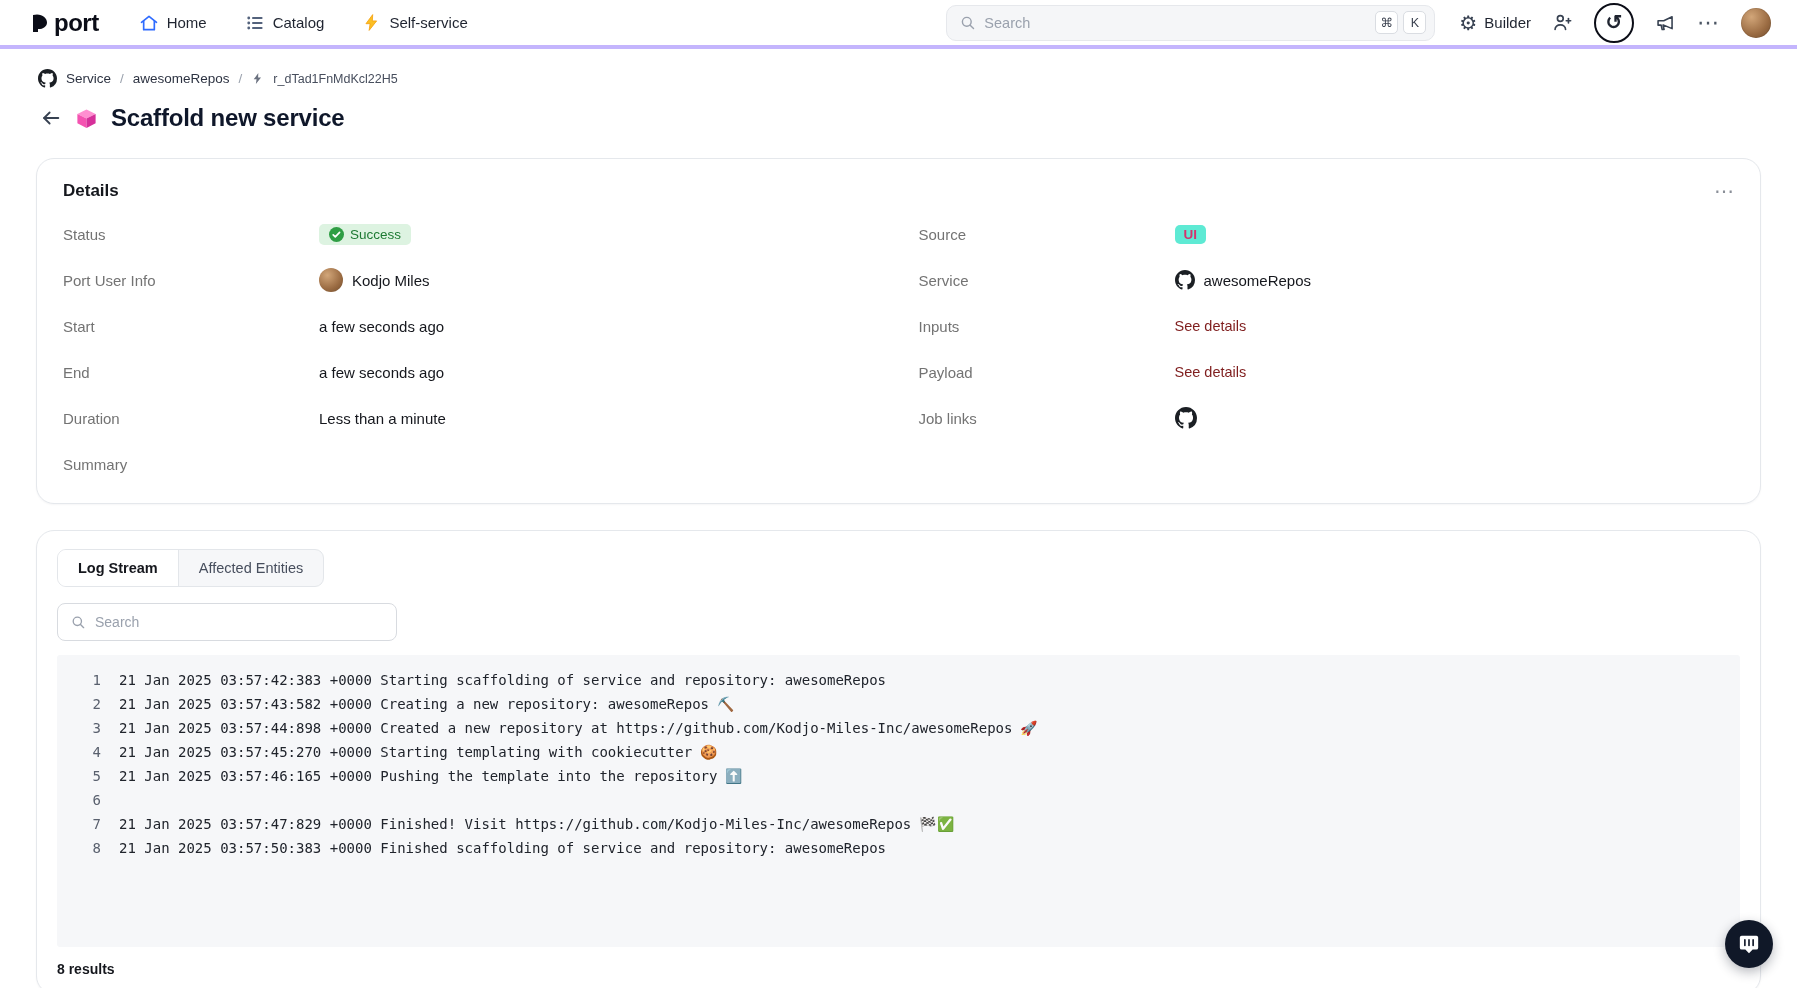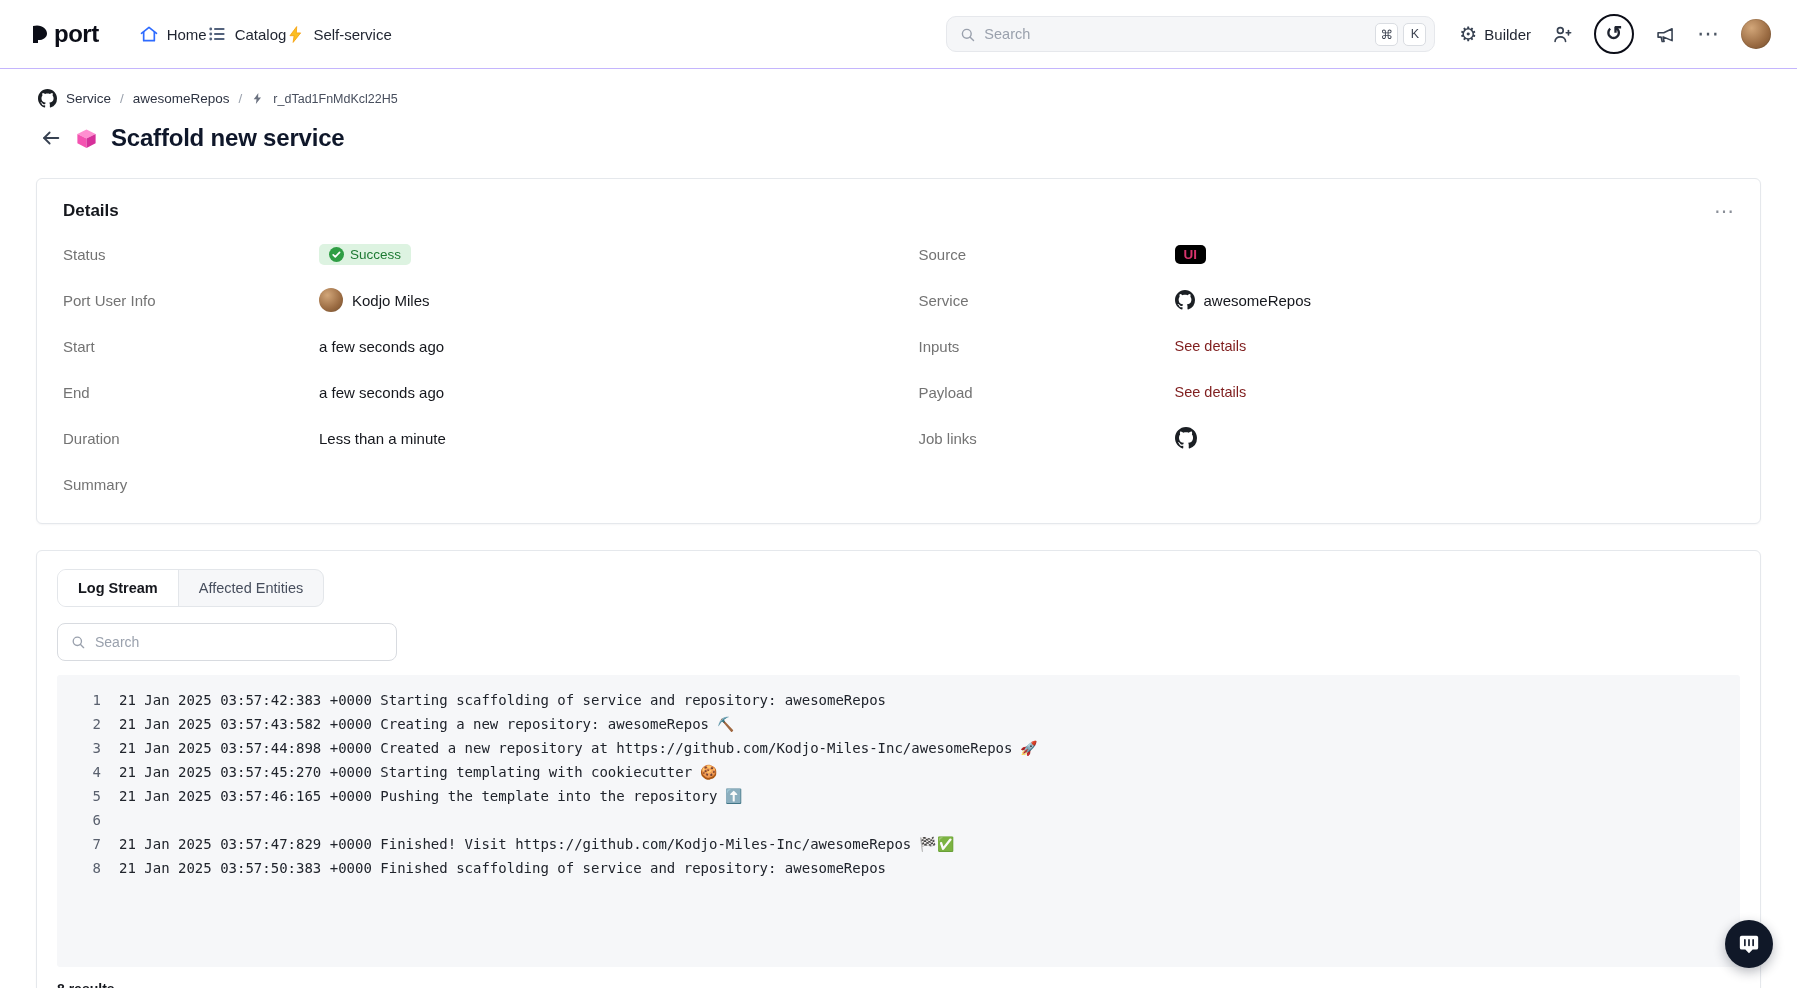--- a/index.html
+++ b/index.html
@@ -7,30 +7,30 @@
   body {
     font-family: "Liberation Sans", sans-serif;
     background: #ffffff;
     color: #15171d;
     overflow: hidden;
     position: relative;
   }
 
   
   .topnav {
-    height: 69px;
+    height: 49px;
     display: flex;
     align-items: center;
-    border-bottom: 1px solid #c4b5fd;
+    border-bottom: 4px solid #c4b5fd;
     padding: 0 26px 0 28px;
     background: #fff;
   }
   .logo { display: flex; align-items: center; gap: 2px; margin-right: 40px; cursor: pointer; }
   .logo-text { font-size: 24px; font-weight: 800; letter-spacing: -0.5px; color: #0b0d17; }
-  .nav-items { display: flex; align-items: flex-end; }
+  .nav-items { display: flex; align-items: flex-start; gap: 38px; }
   .nav-item { display: flex; align-items: center; gap: 8px; font-size: 15px; color: #1f2430; cursor: pointer; font-weight: 500; }
   .nav-search {
     margin-left: auto;
     display: flex; align-items: center; gap: 8px;
     width: 489px; height: 36px;
     background: #f5f6f8;
     border: 1px solid #e6e8ec;
     border-radius: 10px;
     padding: 0 8px 0 12px;
   }
@@ -76,42 +76,42 @@
 
   
   .title-row { display: flex; align-items: center; gap: 13px; padding: 16px 0 0 40px; }
   .back-btn { cursor: pointer; display: flex; align-items: center; }
   .page-title { font-size: 24px; font-weight: 600; color: #0f172a; letter-spacing: -0.2px; }
 
   
   .card {
     margin: 26px 36px 0;
     border: 1px solid #e5e8ec;
-    border-radius: 6px;
+    border-radius: 18px;
     background: #fff;
     box-shadow: 0 1px 2px rgba(16,24,40,.04);
   }
   .details-header {
     display: flex; align-items: center; justify-content: space-between;
     padding: 20px 26px 4px;
   }
   .details-title { font-size: 17px; font-weight: 700; color: #15171d; }
   .card-menu { font-size: 20px; color: #8a8f98; cursor: pointer; }
   .details-grid {
     display: grid; grid-template-columns: 1fr 1fr;
     column-gap: 40px;
     padding: 4px 26px 16px;
   }
   .detail-row { display: flex; align-items: center; height: 46px; }
   .detail-label { flex: 0 0 256px; font-size: 15px; color: #737373; }
   .detail-value { display: flex; align-items: center; font-size: 15px; color: #15171d; }
   .cell { display: flex; align-items: center; gap: 9px; text-align: right; }
   .badge { display: inline-flex; align-items: center; gap: 6px; border-radius: 5px; padding: 3px 10px; font-size: 13.5px; font-weight: 500; }
   .badge-green { background: #ddf3e1; color: #1d7a33; }
-  .badge-pink { background: #000000; color: #d6336c; font-weight: 600; padding: 2px 9px; }
+  .badge-pink { background: #5eead4; color: #d6336c; font-weight: 600; padding: 2px 9px; }
   .link { color: #7f1d1d; font-size: 14.5px; cursor: pointer; text-decoration: none; }
   .gh-big .gh { width: 22px; height: 22px; }
 
   
   .log-card { padding: 18px 20px 16px; }
   .tabs { display: inline-flex; border: 1px solid #e3e6ea; border-radius: 9px; overflow: hidden; background: #f6f7f9; }
   .tab { padding: 10px 20px; font-size: 14.5px; color: #474e5d; cursor: pointer; white-space: nowrap; }
   .tab.active { background: #fff; color: #15171d; font-weight: 600; border-right: 1px solid #e3e6ea; }
   .log-search {
     margin-top: 16px;

